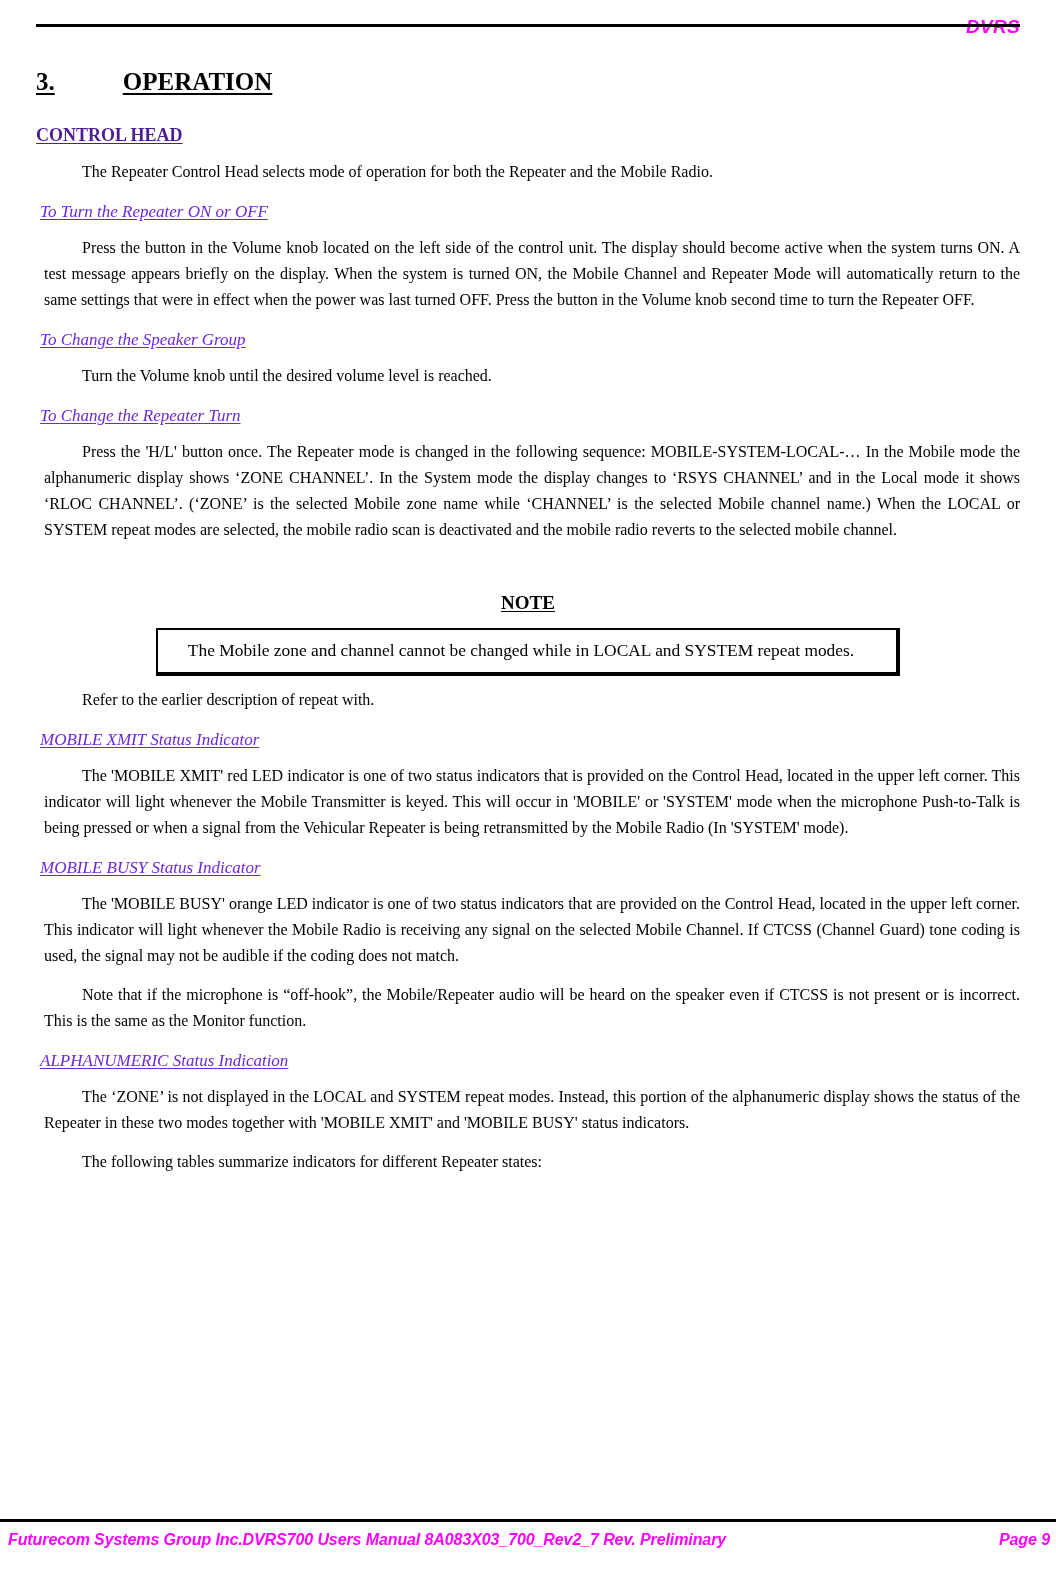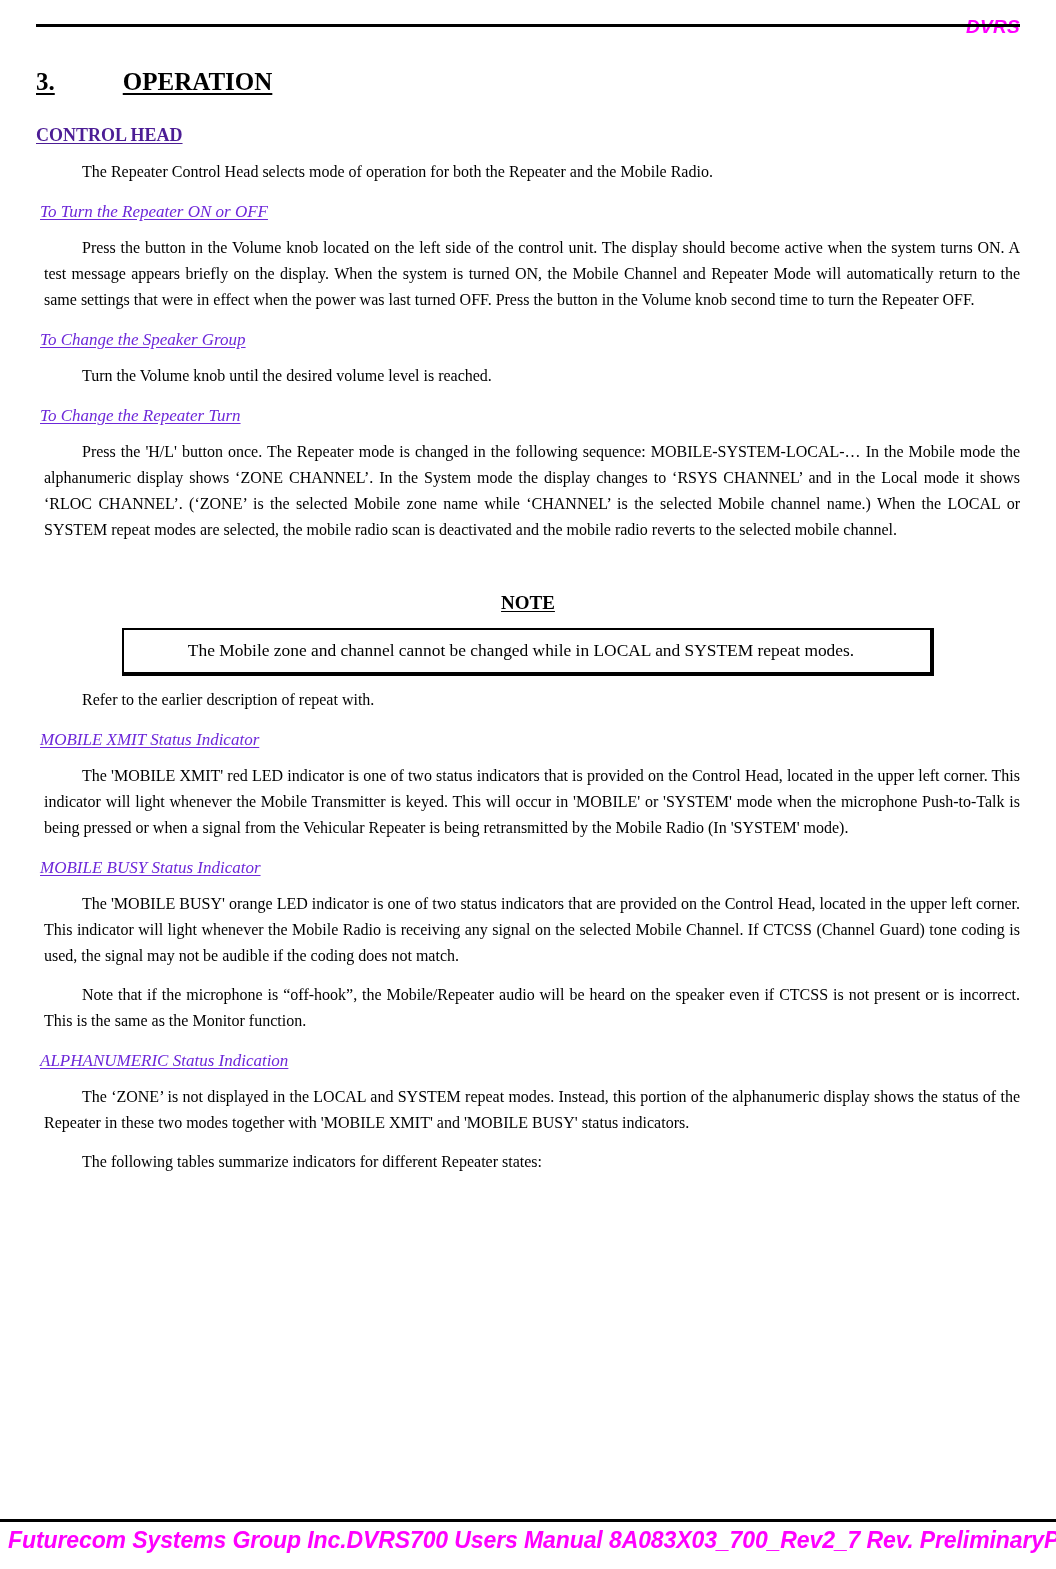--- a/index.html
+++ b/index.html
@@ -129,21 +129,21 @@
   .note-title {
     font-size: 19px;
     font-weight: bold;
     line-height: 24px;
     text-decoration: underline;
     text-underline-offset: 2px;
     display: inline-block;
   }
   .note-box {
     margin: 13px auto 0 auto;
-    width: 812px;
+    width: 744px;
     box-sizing: border-box;
     border: 2px solid #000000;
     border-right-width: 4px;
     border-bottom-width: 4px;
     padding: 7px 24px 9px 12px;
     font-size: 17.4px;
     line-height: 26px;
     text-align: center;
   }
 
@@ -163,21 +163,21 @@
     border-top: 3px solid #000000;
   }
   .footer-text {
     position: absolute;
     left: 8px;
     right: 4px;
     top: 10px;
     font-family: "Liberation Sans", "DejaVu Sans", sans-serif;
     font-weight: bold;
     font-style: italic;
-    font-size: 23px;
+    font-size: 16px;
     line-height: 22px;
     color: #FF00FF;
     white-space: pre;
     display: flex;
     justify-content: space-between;
     align-items: baseline;
   }
   .footer-left { letter-spacing: -0.1px; }
   .footer-right { letter-spacing: -0.1px; padding-right: 2px; }
 </style>

